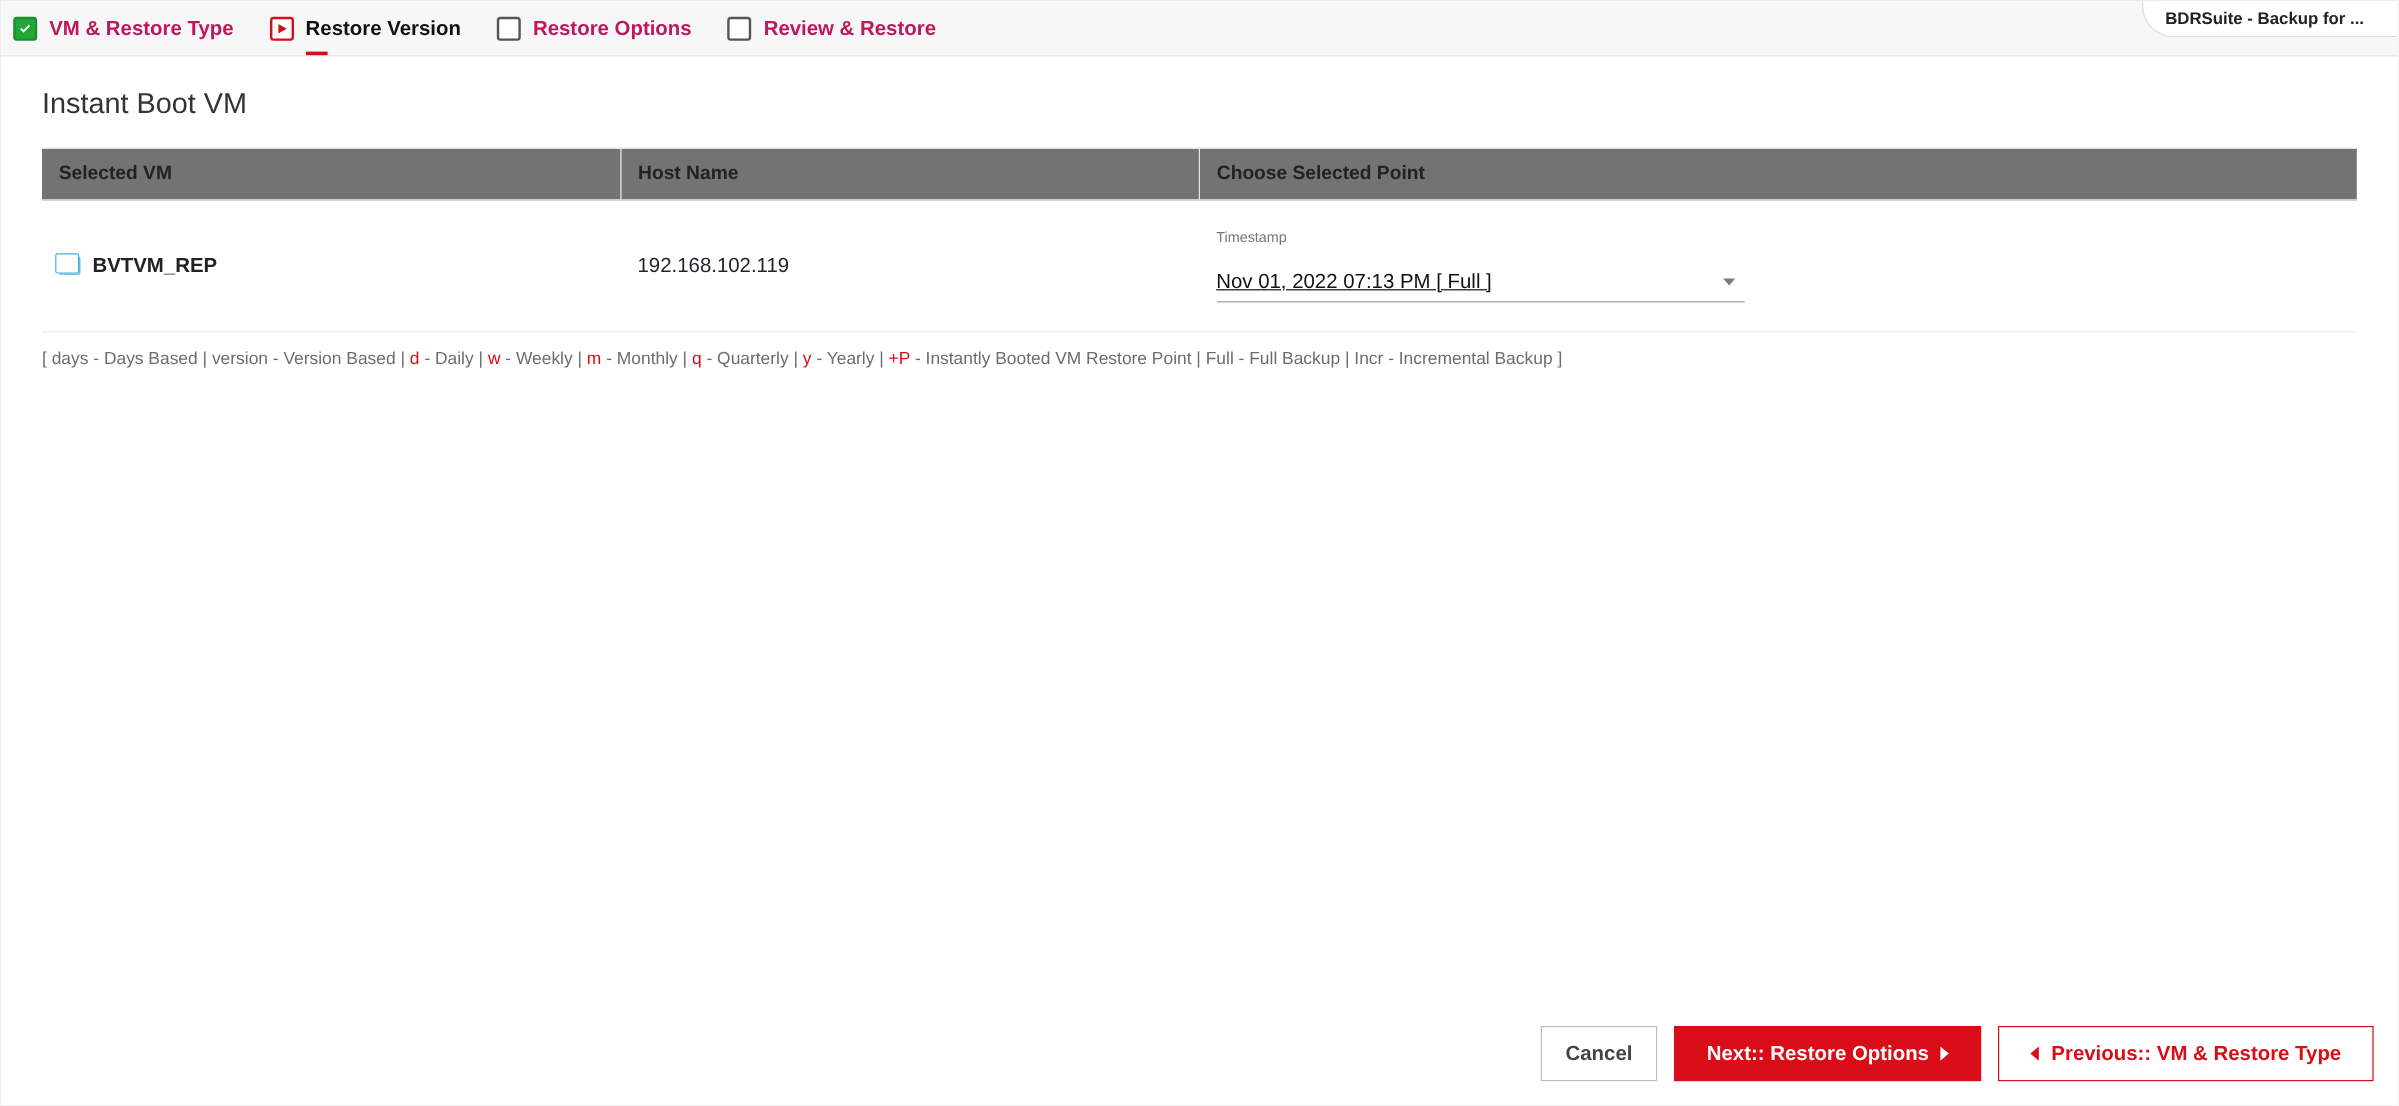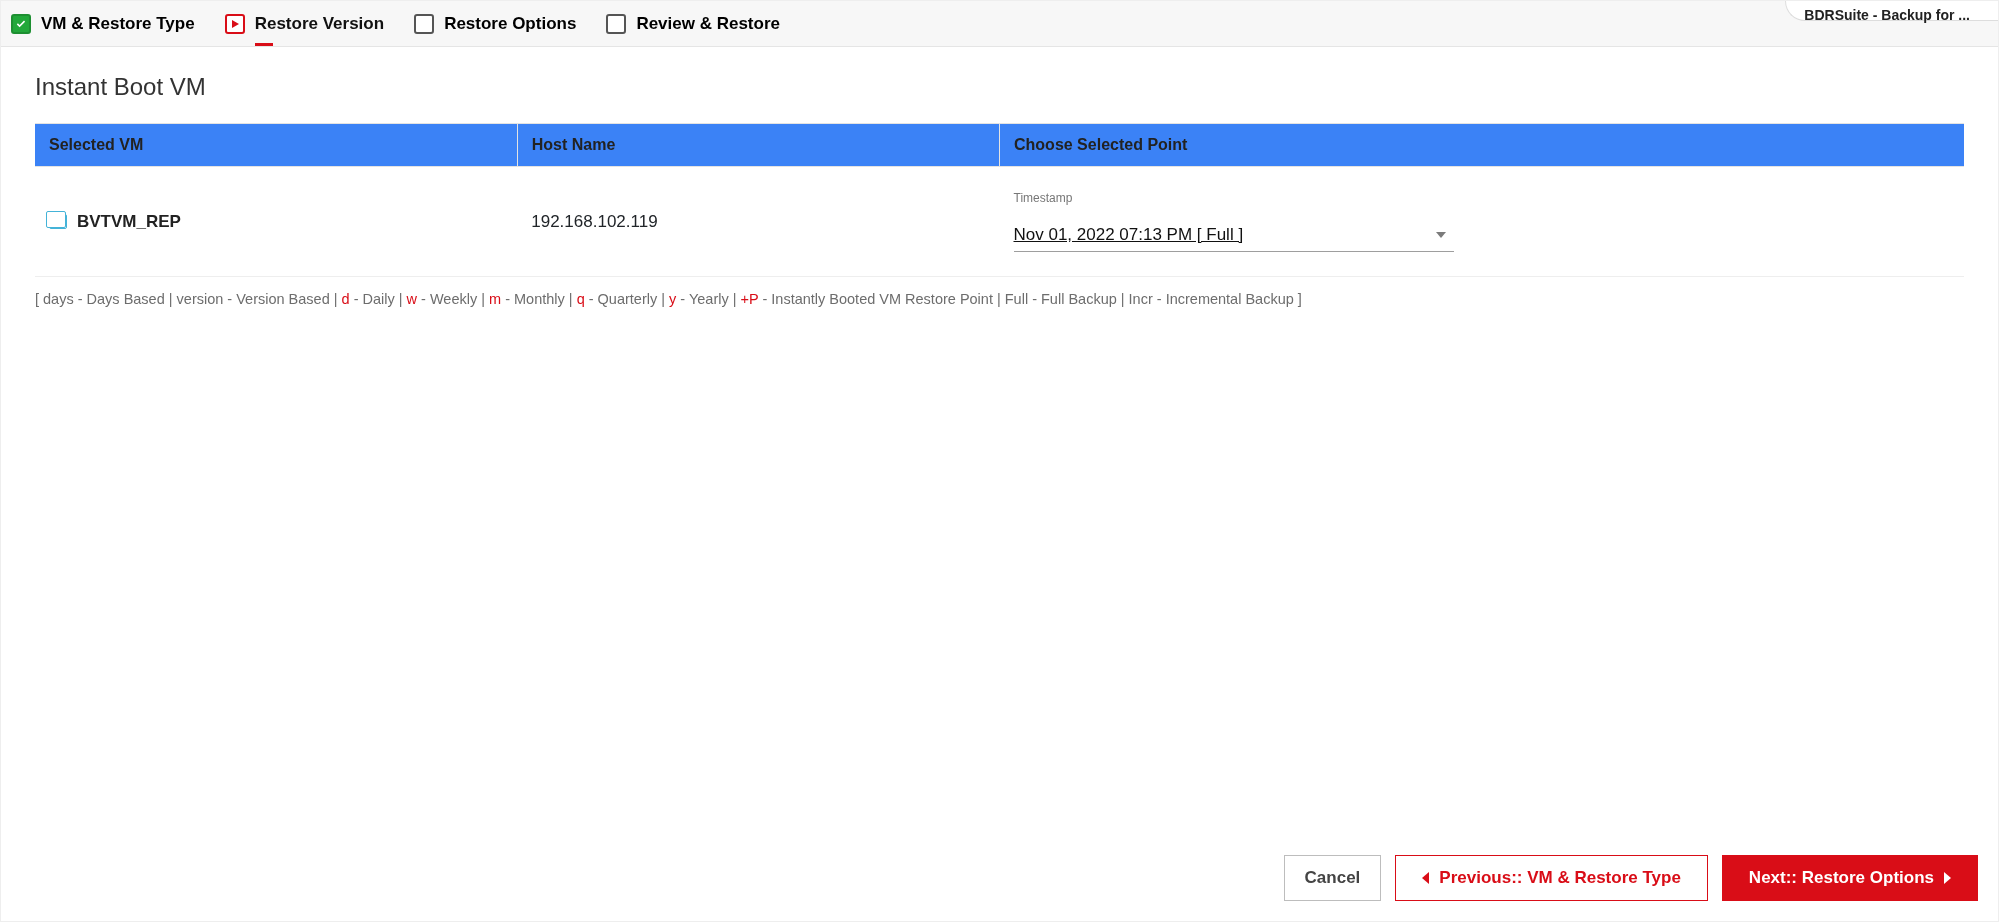--- a/index.html
+++ b/index.html
@@ -35,21 +35,21 @@
     align-items: center;
   }
   .wizard-step {
     display: flex;
     align-items: center;
     gap: 10px;
     cursor: pointer;
     position: relative;
     font-size: 17px;
     font-weight: 600;
-    color: #000000;
+    color: #be185d;
   }
   .wizard-step .step-icon {
     width: 20px; height: 20px;
     border: 2px solid #555;
     border-radius: 3px;
     display: inline-flex;
     align-items: center;
     justify-content: center;
     background: #fff;
   }
@@ -72,21 +72,21 @@
     left: 30px;
     bottom: -12px;
     width: 18px;
     height: 3px;
     background: #d90d17;
   }
   .browser-tab {
     position: absolute;
     right: 0;
     top: 0;
-    height: 20px;
+    height: 30px;
     padding: 6px 28px 0 18px;
     background: #fff;
     border-left: 1px solid #ddd;
     border-bottom: 1px solid #ddd;
     border-bottom-left-radius: 26px;
     font-size: 14px;
     font-weight: 700;
     color: #222;
     max-width: 270px;
     white-space: nowrap;
@@ -107,21 +107,21 @@
   
   .vm-table {
     width: 100%;
     border-collapse: collapse;
   }
   .vm-table thead th {
     text-align: left;
     font-size: 16px;
     font-weight: 600;
     color: #222;
-    background: #3b82f6;
+    background: #737373;
     padding: 12px 14px;
     border-top: 1px solid #e3e3e3;
     border-bottom: 1px solid #e3e3e3;
     border-right: 1px solid #e3e3e3;
   }
   .vm-table thead th:last-child { border-right: none; }
   .vm-table tbody td {
     padding: 24px 14px;
     vertical-align: middle;
     font-size: 17px;
@@ -318,23 +318,23 @@
 
     <div class="legend">
       <span>[ days - Days Based | version - Version Based | </span><span class="dletter">d</span><span> - Daily | </span><span class="dletter">w</span><span> - Weekly | </span><span class="dletter">m</span><span> - Monthly | </span><span class="dletter">q</span><span> - Quarterly | </span><span class="dletter">y</span><span> - Yearly | </span><span class="dletter">+P</span><span> - Instantly Booted VM Restore Point | Full - Full Backup | Incr - Incremental Backup ]</span>
     </div>
   </div>
 
   <div class="footer">
     <button class="btn btn-cancel">
       <span>Cancel</span>
     </button>
+    <button class="btn btn-next">
+      <span>Next:: Restore Options</span>
+      <span class="tri-right"></span>
+    </button>
     <button class="btn btn-prev">
       <span class="tri-left"></span>
       <span>Previous:: VM &amp; Restore Type</span>
     </button>
-    <button class="btn btn-next">
-      <span>Next:: Restore Options</span>
-      <span class="tri-right"></span>
-    </button>
   </div>
 
 </div>
 
 </body></html>

